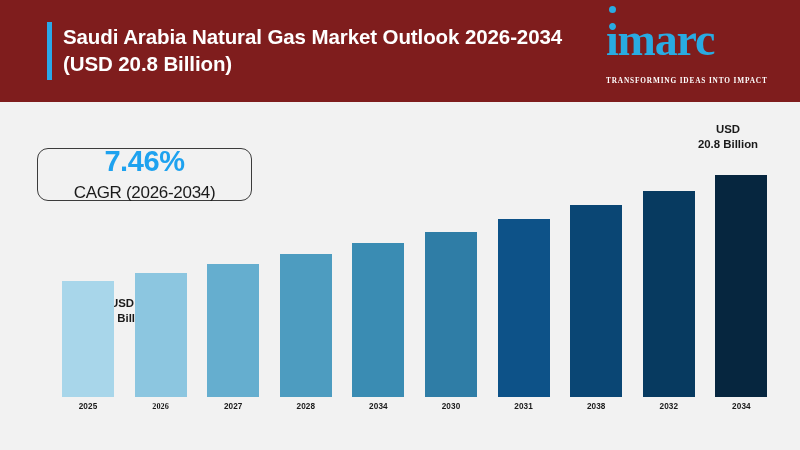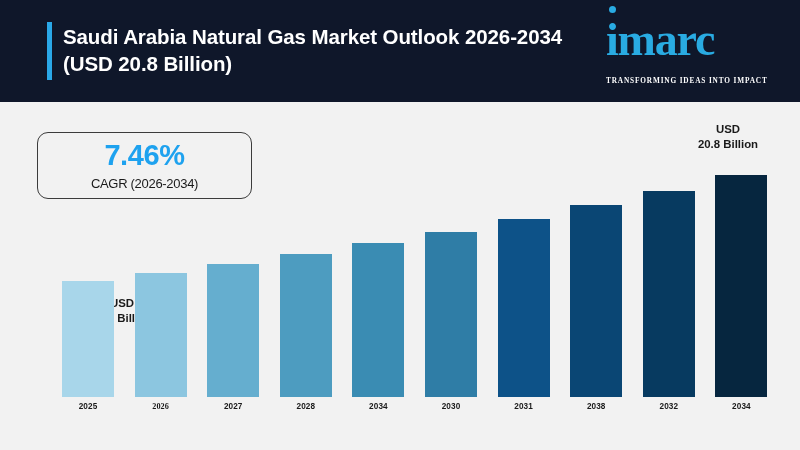--- a/index.html
+++ b/index.html
@@ -12,21 +12,21 @@
   .page {
     position:relative;
     width:800px; height:450px;
     background:#f2f2f2;
   }
 
   
   .header {
     position:absolute; left:0; top:0;
     width:800px; height:102px;
-    background:#0f172a;
+    background:#7f1d1d;
     display:flex; align-items:center;
   }
   .accent-bar {
     position:absolute; left:47px; top:22px;
     width:5px; height:58px;
     background:#2aa8e8;
   }
   .header-title {
     position:absolute; left:63px; top:23px;
     width:520px;
@@ -60,39 +60,39 @@
   .logo-tag {
     margin-top:13px;
     color:#ffffff;
     font-size:7.3px;
     font-weight:bold;
     letter-spacing:0.85px;
   }
 
   
   .cagr-box {
-    position:absolute; left:37px; top:132px;
-    width:215px; height:67px;
+    position:absolute; left:37px; top:148px;
+    width:215px; height:53px;
     background:#f2f2f2;
     border:1.6px solid #3c3c3c;
     border-radius:11px;
     display:flex; flex-direction:column;
     align-items:center; justify-content:center;
   }
   .cagr-value {
     color:#1ea2ef;
     font-size:29px;
     font-weight:bold;
     line-height:1.05;
     letter-spacing:-0.4px;
   }
   .cagr-label {
     margin-top:6px;
     color:#1a1a1a;
-    font-size:13px;
+    font-size:17px;
     letter-spacing:-0.3px;
   }
 
   
   .chart {
     position:absolute; left:0; top:0;
     width:800px; height:450px;
     pointer-events:none;
     padding-left:46px;
   }

